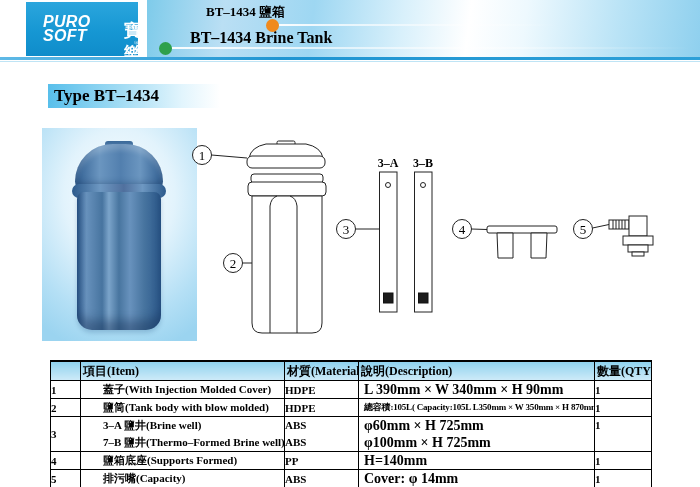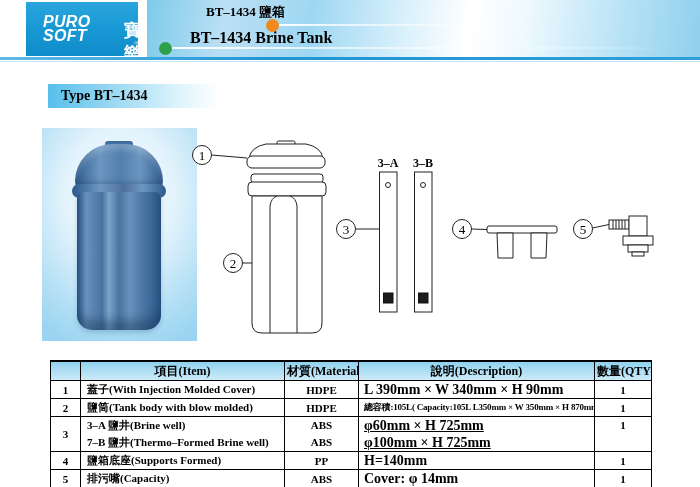--- a/index.html
+++ b/index.html
@@ -27,21 +27,21 @@
     background:linear-gradient(90deg,rgba(255,255,255,.95),rgba(255,255,255,0));}
   .line-green{left:172px;top:47px;width:520px;
     background:linear-gradient(90deg,rgba(255,255,255,.95),rgba(240,250,255,0));}
   .header-rule{position:absolute;left:0;top:57px;width:700px;height:3px;
     background:linear-gradient(90deg,#5fb9e6,#1f95d2 40%,#2da0d8);}
   .header-rule2{position:absolute;left:0;top:61px;width:700px;height:1px;background:#bfe4f5;}
 
   
   .type-bar{position:absolute;left:48px;top:84px;width:172px;height:24px;
     background:linear-gradient(90deg,#58bfeb 0%,#9edaf3 40%,#e2f5fd 78%,#ffffff 100%);}
-  .type-bar span{display:inline-block;font-size:14px;font-weight:bold;line-height:24px;padding-left:13px;}
+  .type-bar span{display:inline-block;font-size:17px;font-weight:bold;line-height:24px;padding-left:6px;}
 
   
   .photo{position:absolute;left:42px;top:128px;width:155px;height:213px;
     background:radial-gradient(85% 75% at 50% 32%,#ffffff 0%,#e2f3fc 42%,#b3dff5 78%,#9bd4f0 100%);}
   .tank-handle{position:absolute;left:63px;top:13px;width:28px;height:7px;border-radius:3px;
     background:linear-gradient(180deg,#3a6898,#5582b0);}
   .tank-lid{position:absolute;left:33px;top:16px;width:88px;height:46px;
     border-radius:40px 40px 9px 9px;
     background:linear-gradient(90deg,#2f5d90 0%,#6b96c0 28%,#527fae 52%,#6b96c0 74%,#2f5d90 100%);
     box-shadow:inset 0 -7px 6px rgba(20,50,90,.35), inset 0 6px 5px rgba(255,255,255,.18);}
@@ -66,25 +66,25 @@
   
   .spec-table{position:absolute;left:50px;top:360px;}
   table{border-collapse:collapse;width:601px;table-layout:fixed;}
   th,td{border:1px solid #000;overflow:hidden;white-space:nowrap;}
   thead th{border-top:2px solid #000;background:linear-gradient(180deg,#8fd2ee,#cdeaf8);
     font-size:12px;font-weight:bold;height:18px;padding:0 2px;}
   tbody td{font-size:11px;font-weight:bold;height:17px;padding:0;}
   tbody tr.last td{border-bottom:2px solid #000;}
   .col-no{width:30px;} .col-item{width:204px;} .col-mat{width:74px;}
   .col-desc{width:236px;} .col-qty{width:57px;}
-  td.c,th{text-align:center;} td.l{text-align:left;padding-left:6px;}
+  td.c,th{text-align:left;} td.l{text-align:left;padding-left:22px;}
   td .ln1,td .ln2{height:17px;line-height:17px;}
   td.desc{font-size:14px;padding-left:5px;text-align:left;}
   td.desc.tight{font-size:9px;letter-spacing:-.2px;}
-  td.desc .ln1,td.desc .ln2{height:17px;line-height:17px;text-decoration:underline;}
+  td.desc .ln1,td.desc .ln2{height:17px;line-height:17px;}
 </style>
 </head>
 <body>
 
 <div class="page">
 
   <div class="header-sky"></div>
   <div class="logo-box">
     <div class="logo-words">
       <div>PURO</div>

